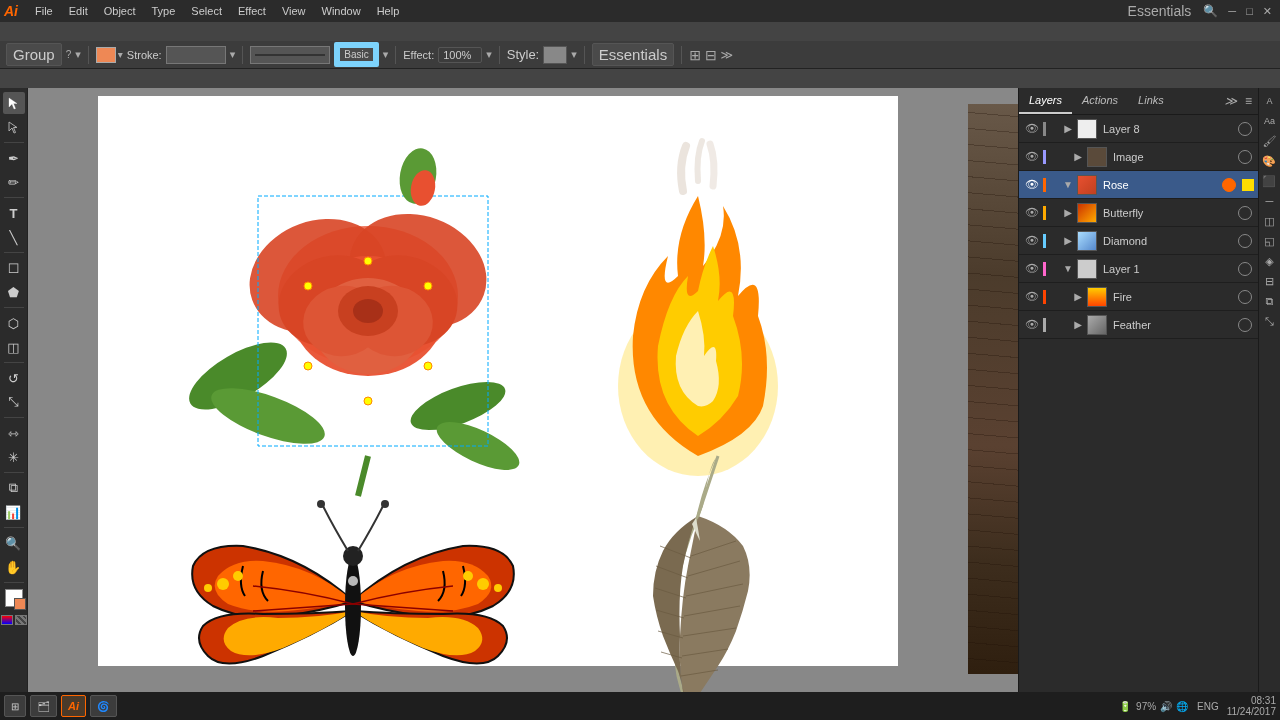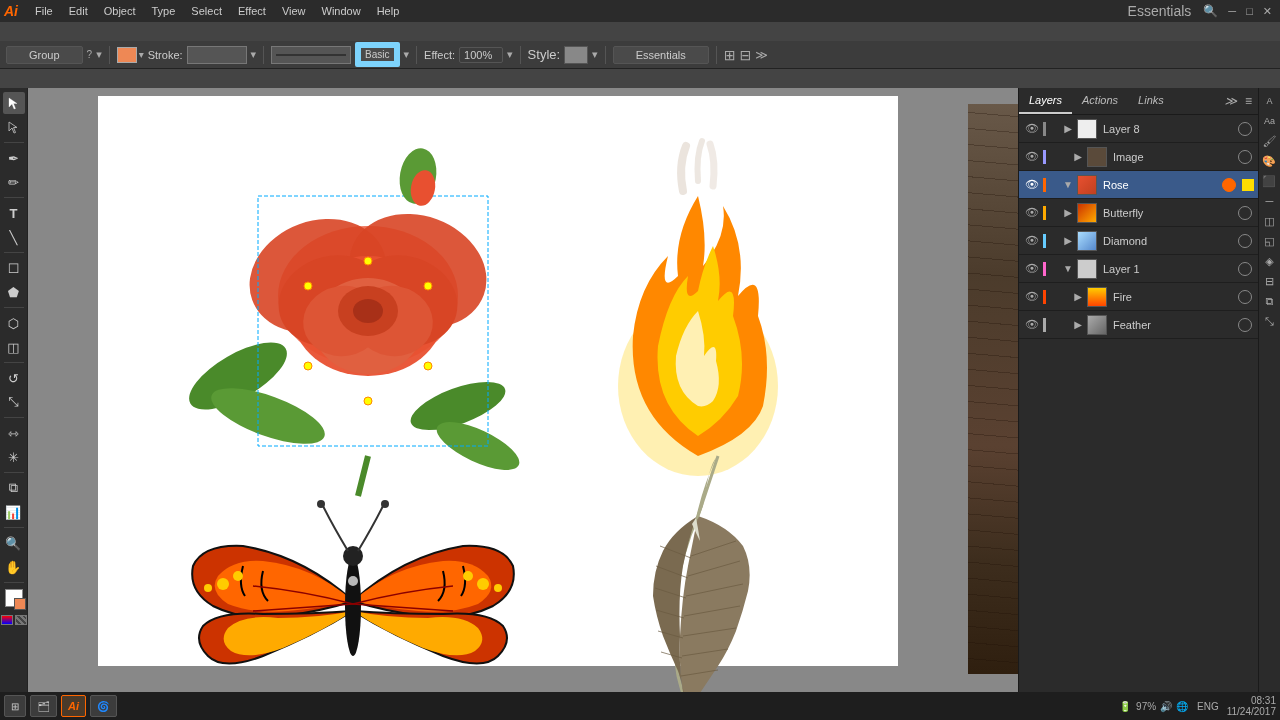--- a/index.html
+++ b/index.html
@@ -36,27 +36,27 @@
       display: flex;
       align-items: center;
       padding: 0 6px;
       gap: 4px;
       border-bottom: 1px solid #222;
       color: #ccc;
       font-size: 11px;
     }
     .tb-sep { width: 1px; height: 18px; background: #555; margin: 0 3px; }
     .tb-btn {
-      padding: 2px 22px;
+      padding: 2px 6px;
       background: #4a4a4a;
       border: 1px solid #555;
       border-radius: 2px;
       color: #ccc;
       cursor: pointer;
-      font-size: 11px;
+      font-size: 15px;
     }
     .tb-input {
       background: #3c3c3c;
       border: 1px solid #555;
       color: #ccc;
       font-size: 11px;
       padding: 1px 4px;
       border-radius: 2px;
       width: 50px;
     }

